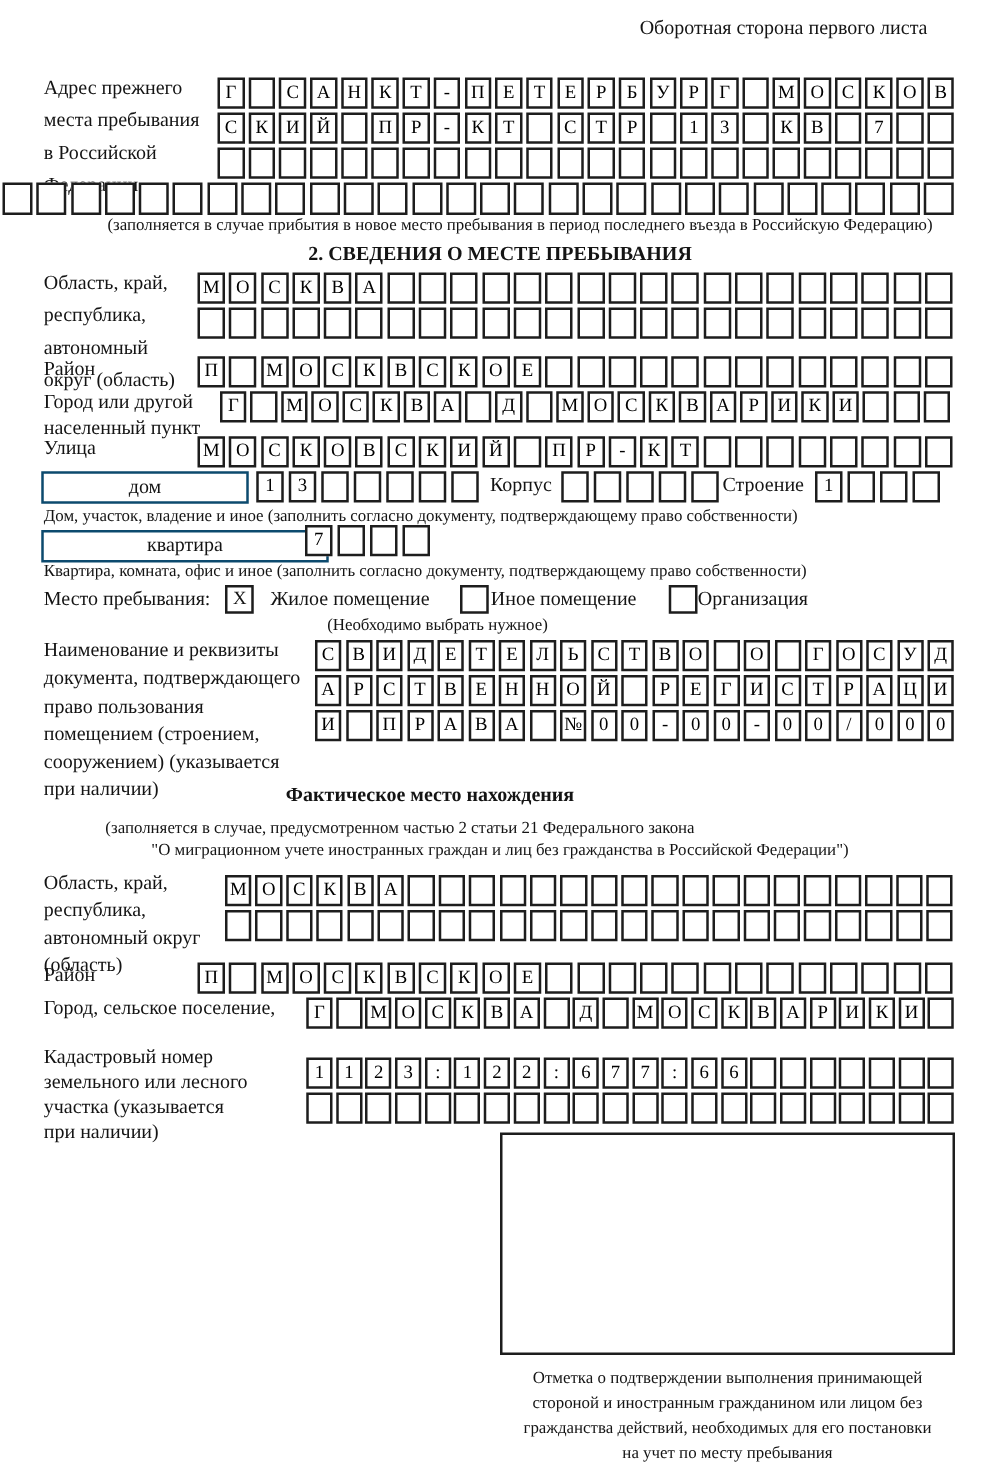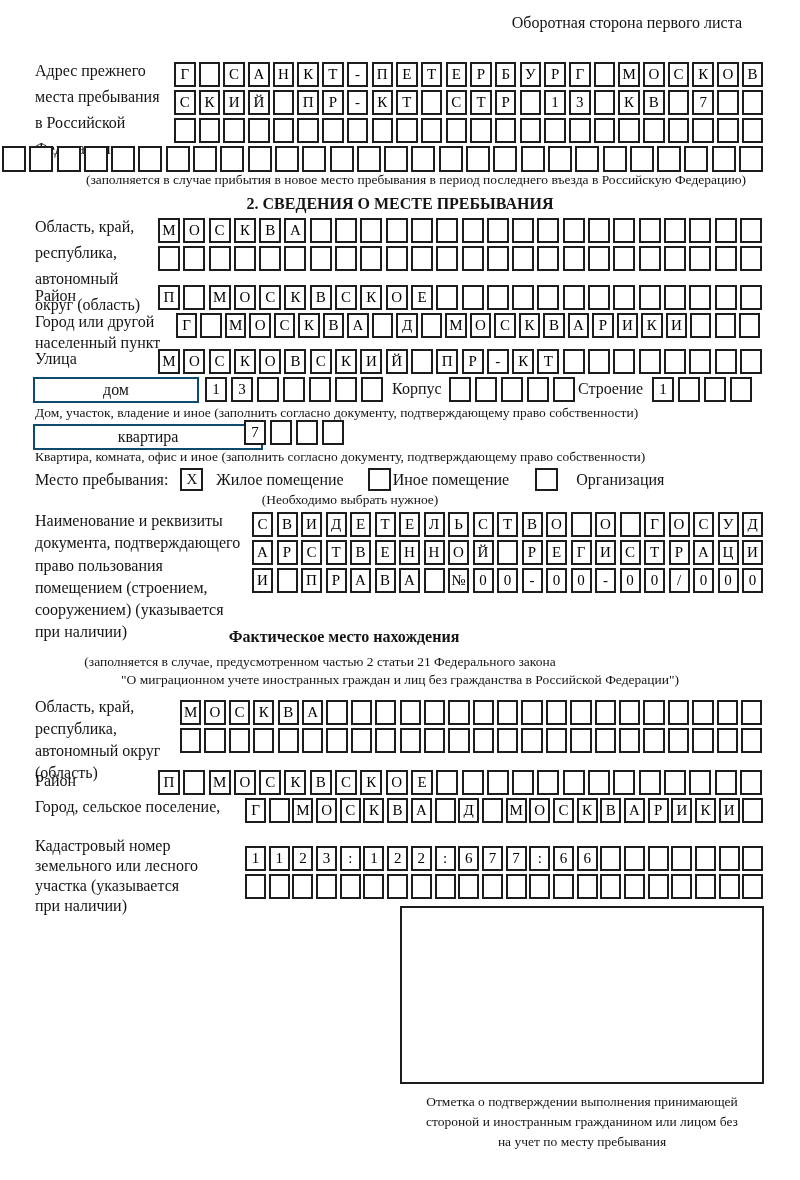--- a/index.html
+++ b/index.html
@@ -339,21 +339,21 @@
   </div>
 <div class="hint" style="left:35px;top:449px">Квартира, комната, офис и иное (заполнить согласно документу, подтверждающему право собственности)</div>
 
 <div class="row-flex" style="left:35px;top:468px">
   <span class="lbl-inline">Место пребывания:</span>
   <span class="cbox" style="margin-left:12px">X</span>
   <span class="lbl-inline" style="margin-left:13px">Жилое помещение</span>
   <span class="cbox" style="margin-left:24px"></span>
   <span class="lbl-inline" style="margin-left:2px">Иное помещение</span>
   <span class="cbox" style="margin-left:26px"></span>
-  <span class="lbl-inline" style="margin-left:18px">Организация</span>
+  <span class="lbl-inline" style="">Организация</span>
 </div>
 <div class="hint center" style="left:200px;top:492px;width:300px">(Необходимо выбрать нужное)</div>
 
 <div class="lbl" style="left:35px;top:510px;--lh:22.3px">
     <div>Наименование и реквизиты</div>
     <div>документа, подтверждающего</div>
     <div>право пользования</div>
     <div>помещением (строением,</div>
     <div>сооружением) (указывается</div>
     <div>при наличии)</div>
@@ -599,14 +599,15 @@
     <span class="cell"></span>
     <span class="cell"></span>
     <span class="cell"></span>
     <span class="cell"></span>
   </div>
 
 <div class="bigbox" style="left:400px;top:906px;width:364px;height:178px"></div>
 <div class="caption" style="left:396px;top:1092px;width:372px">
     <div>Отметка о подтверждении выполнения принимающей</div>
     <div>стороной и иностранным гражданином или лицом без</div>
+    <div>гражданства действий, необходимых для его постановки</div>
     <div>на учет по месту пребывания</div>
   </div>
 
 </body></html>

